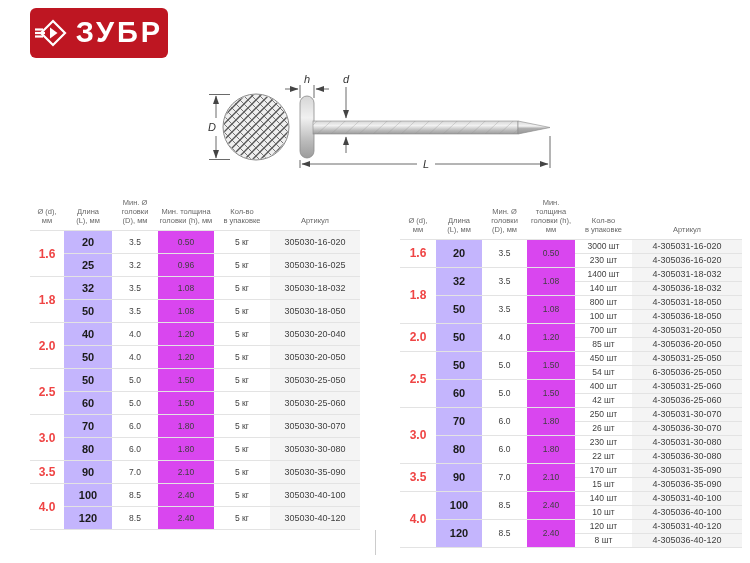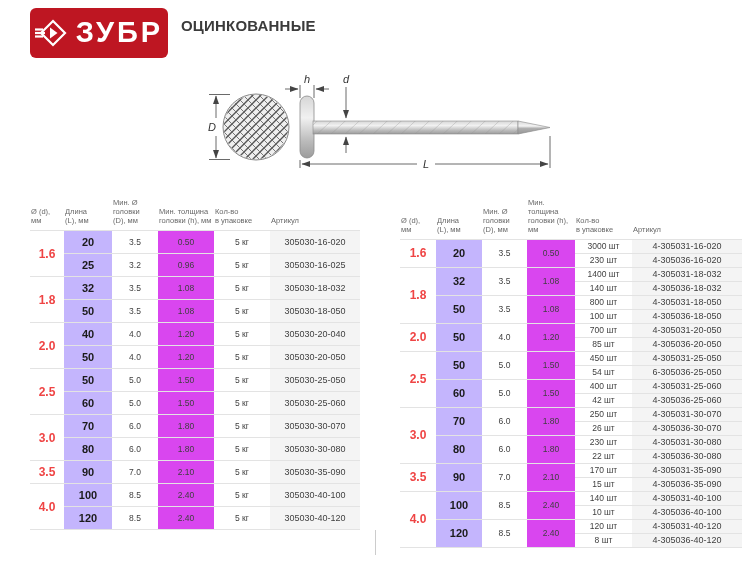--- a/index.html
+++ b/index.html
@@ -26,21 +26,21 @@
   .diagram { position:absolute; left:188px; top:72px; }
   .dim-label { font:italic 11px "Liberation Sans",sans-serif; fill:#333; }
   
   table.tbl {
     position:absolute; top:198px; border-collapse:collapse; table-layout:fixed;
     border-bottom:1px solid #e3e3e3;
   }
   .tbl-left  { left:30px;  width:330px; }
   .tbl-right { left:400px; width:342px; }
   .tbl th {
-    font-size:7.5px; font-weight:normal; color:#686868; text-align:left;
+    font-size:7.5px; font-weight:normal; color:#686868; text-align:center;
     vertical-align:bottom; padding:0 1px 5px; line-height:9px; white-space:pre-line;
   }
   .tbl td {
     text-align:center; border-top:1px solid #e3e3e3;
     color:#3f3f3f; font-size:8.5px; padding:0 2px;
   }
   .tbl-left  td { height:22px; }
   .tbl-right td { height:13px; line-height:11px; }
   td.c-diam { font-size:12px; font-weight:bold; color:#ef4444; }
   td.c-len  { font-size:11px; font-weight:bold; color:#1b1b1b; background:#c4b5fd; }
@@ -67,21 +67,20 @@
       <line x1="0" y1="16" x2="10" y2="16"></line>
       <line x1="0" y1="19.5" x2="8" y2="19.5"></line>
       <polygon points="18,4 30,16 18,28 6,16"></polygon>
     </g>
     <polygon points="15,10.5 22.5,16 15,21.5" fill="#ffffff"></polygon>
   </svg>
   <div class="logo-text">ЗУБР</div>
 </div>
 
 <div class="title">
-  <div>ОЦИНКОВАННЫЕ</div>
 </div>
 
 <svg class="diagram" width="380" height="108" viewBox="0 0 380 108">
   <defs>
     <marker id="ar" markerWidth="9" markerHeight="8" refX="8" refY="3" orient="auto" markerUnits="userSpaceOnUse">
       <path d="M0,0 L8.5,3 L0,6 z" fill="#444"></path>
     </marker>
     <pattern id="headhatch" width="8" height="8" patternUnits="userSpaceOnUse">
       <path d="M0,8 L8,0 M-1,1 L1,-1 M7,9 L9,7" stroke="#555" stroke-width="1.4" fill="none"></path>
       <path d="M0,0 L8,8" stroke="#777" stroke-width="1" fill="none"></path>

